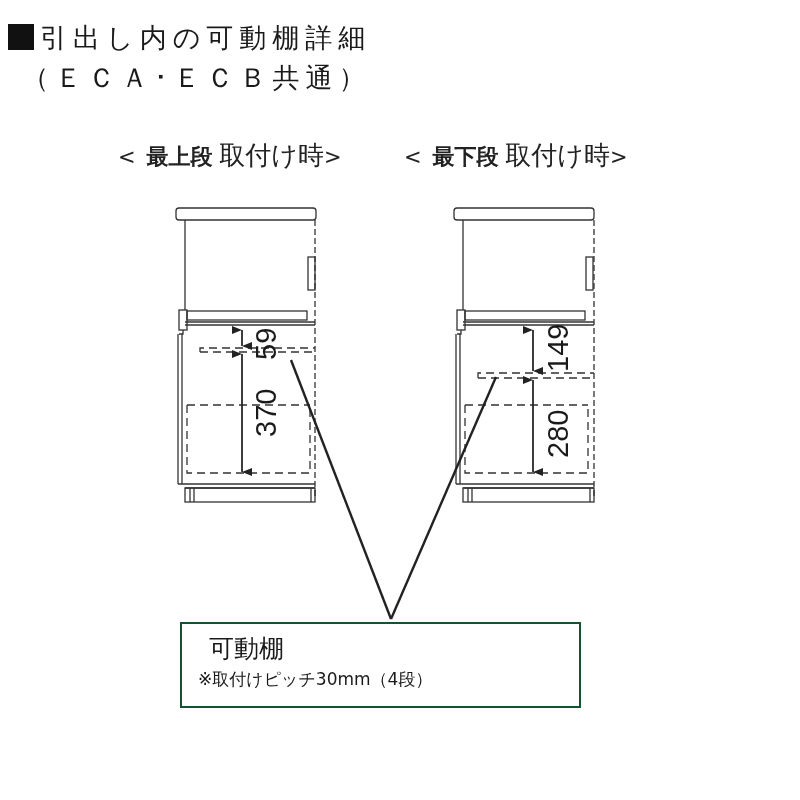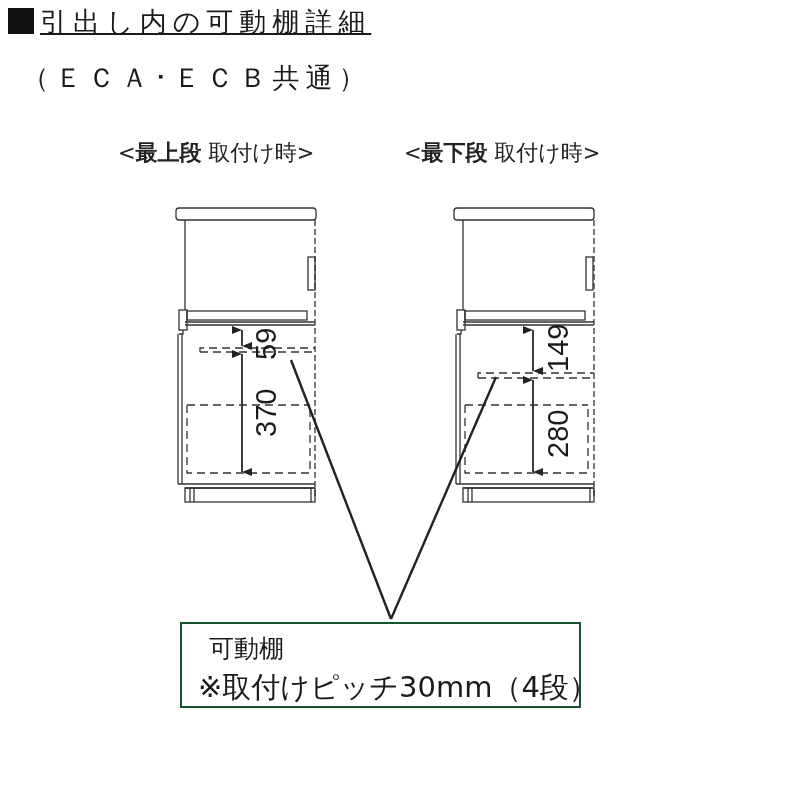--- a/index.html
+++ b/index.html
@@ -1,31 +1,31 @@
 <!DOCTYPE html>
 <html><head>
 <meta charset="utf-8">
 <style>
   html, body { margin: 0; padding: 0; background: #ffffff; }
   body { width: 800px; height: 800px; position: relative; overflow: hidden;
          font-family: "DejaVu Sans", "Liberation Sans", sans-serif; color: #1a1a1a; }
-  .title-line1 { position: absolute; left: 8px; top: 4px; font-family: "DejaVu Serif", "Liberation Serif", serif;
-                 font-size: 27px; letter-spacing: 6px; white-space: nowrap; text-decoration: underline; }
+  .title-line1 { position: absolute; left: 8px; top: 20px; font-family: "DejaVu Serif", "Liberation Serif", serif;
+                 font-size: 27px; letter-spacing: 6px; white-space: nowrap; }
   .title-line2 { position: absolute; left: 22px; top: 60px; font-family: "DejaVu Serif", "Liberation Serif", serif;
                  font-size: 27px; letter-spacing: 6px; white-space: nowrap; text-align: center; }
   .square { display: inline-block; width: 26px; height: 26px; background: #111; vertical-align: -3px; margin-right: 6px; }
   .caption { position: absolute; top: 138px; font-size: 21px; white-space: nowrap; color: #222; }
-  .caption b { font-weight: bold; font-size: 22px; }
-  .caption .rest { font-size: 22px; }
+  .caption b { font-weight: bold; font-size: 22px; margin-left: 11px; }
+  .caption .rest { font-size: 26px; }
   svg.drawing { position: absolute; left: 0; top: 0; }
   .dim { font-family: "Liberation Sans", "DejaVu Sans", sans-serif; font-size: 29px; fill: #1a1a1a; }
   .label-box { position: absolute; left: 180px; top: 622px; width: 401px; height: 86px;
                border: 2px solid #14532d; box-sizing: border-box; }
   .label-title { position: absolute; left: 27px; top: 8px; font-size: 25px; color: #1a1a1a; white-space: nowrap; }
-  .label-note { position: absolute; left: 16px; top: 44px; font-size: 29px; color: #1a1a1a; white-space: nowrap; }
+  .label-note { position: absolute; left: 16px; top: 44px; font-size: 17px; color: #1a1a1a; white-space: nowrap; }
 </style>
 </head>
 <body>
 
 <div class="title-line1">
   <span class="square"></span><span>引出し内の可動棚詳細</span>
 </div>
 <div class="title-line2">（ＥＣＡ･ＥＣＢ共通）</div>
 
 <div class="caption" style="left:118px;">

